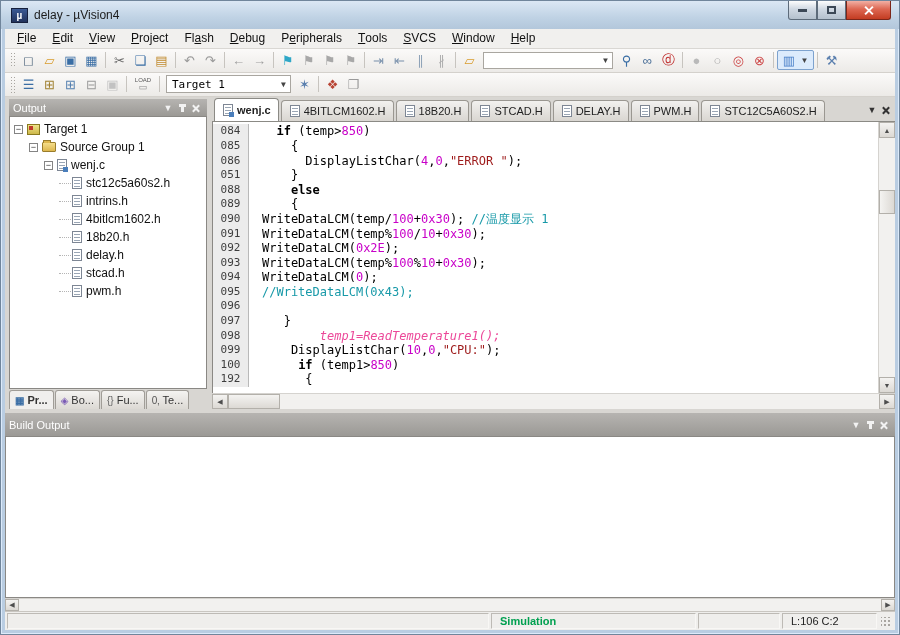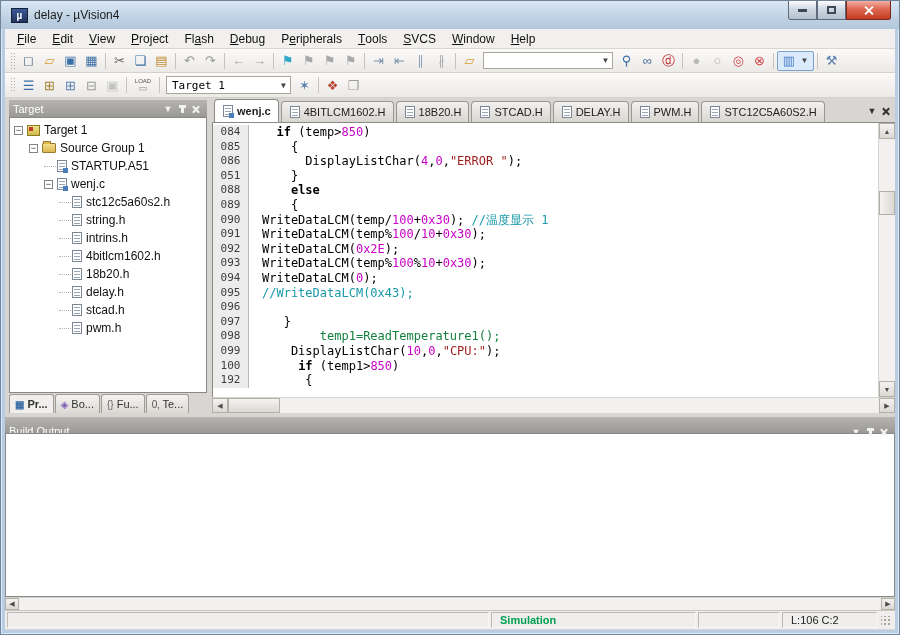--- a/index.html
+++ b/index.html
@@ -107,21 +107,21 @@
   .sbtn.h { width:16px; height:100%; }
   .arr-u::before{content:"▲";} .arr-d::before{content:"▼";} .arr-l::before{content:"◀";} .arr-r::before{content:"▶";}
   .vthumb { height:24px; margin-top:52px; background:linear-gradient(90deg,#f4f3f1,#dcd9d4); border:1px solid #b3b0aa; flex:none; }
   .vspacer { flex:1; }
   .hscroll { height:16px; background:#f2f1ef; border-top:1px solid #d5d3cf; display:flex; align-items:stretch; }
   .hthumb { width:52px; background:linear-gradient(#f4f3f1,#dcd9d4); border:1px solid #b3b0aa; }
   .hspacer { flex:1; }
 
   
   .gap4 { height:4px; }
-  .bo-header { height:16px; background:linear-gradient(#b6b4b1,#9b9995); display:flex; align-items:flex-start; padding:8px 4px; }
+  .bo-header { height:23px; background:linear-gradient(#b6b4b1,#9b9995); display:flex; align-items:center; padding:0 4px; }
   .bo-body { height:164px; background:#fff; border:1px solid #8a8884; }
   .bo-hscroll { height:13px; background:#f2f1ef; display:flex; align-items:stretch; border-top:1px solid #d5d3cf; }
   .bo-hscroll .sbtn.h { width:14px; }
 
   
   .statusbar { height:19px; background:#efeeec; border-top:1px solid #c9c6c1; display:flex; align-items:stretch; padding:1px 2px; font-size:11px; }
   .scell { border:1px solid; border-color:#bdbab5 #f8f7f5 #f8f7f5 #bdbab5; margin-right:2px; display:flex; align-items:center; padding:0 8px; color:#222; }
   .grip { width:14px; position:relative; }
   .grip::before { content:""; position:absolute; right:2px; bottom:2px; width:10px; height:10px;
       background-image:radial-gradient(#a8a5a0 40%, transparent 41%); background-size:4px 4px; background-position:bottom right; }
@@ -227,59 +227,49 @@
         </div>
         <span class="ti" style="color: rgb(90, 127, 174);">✶</span>
         <span class="tsep"></span>
         <span class="ti" style="color: rgb(184, 68, 52);">❖</span>
         <span class="ti" style="color: rgb(154, 154, 154);">❐</span>
       </div>
 
     <div class="main">
       <div class="project-panel">
         <div class="phdr">
-          <span class="phdr-title">Target</span>
+          <span class="phdr-title">Output</span>
           <span class="phbtn">▼</span>
           <span class="phbtn">
               <span class="pin-ic"></span>
             </span>
           <span class="phbtn">
               <span class="x-ic"></span>
             </span>
         </div>
         <div class="tree" id="ptree">
             <div class="trow" style="padding-left: 4px;">
               <span class="exp"></span>
               <span class="target-ic"></span>
               <span>Target 1</span>
             </div>
             <div class="trow" style="padding-left: 19px;">
               <span class="exp"></span>
               <span class="folder-ic"></span>
               <span>Source Group 1</span>
             </div>
             <div class="trow" style="padding-left: 34px;">
-              <span class="noexp"></span>
-              <span class="page-ic src"></span>
-              <span>STARTUP.A51</span>
-            </div>
-            <div class="trow" style="padding-left: 34px;">
               <span class="exp"></span>
               <span class="page-ic src"></span>
               <span>wenj.c</span>
             </div>
             <div class="trow" style="padding-left: 49px;">
               <span class="noexp"></span>
               <span class="page-ic"></span>
               <span>stc12c5a60s2.h</span>
-            </div>
-            <div class="trow" style="padding-left: 49px;">
-              <span class="noexp"></span>
-              <span class="page-ic"></span>
-              <span>string.h</span>
             </div>
             <div class="trow" style="padding-left: 49px;">
               <span class="noexp"></span>
               <span class="page-ic"></span>
               <span>intrins.h</span>
             </div>
             <div class="trow" style="padding-left: 49px;">
               <span class="noexp"></span>
               <span class="page-ic"></span>
               <span>4bitlcm1602.h</span>
@@ -373,21 +363,21 @@
               <div class="cline"><span class="lnum">088</span><span class="ltext"><span class="tp" style="color: rgb(0, 0, 0);">    </span><span class="tk" style="color: rgb(0, 0, 0);">else</span></span></div>
               <div class="cline"><span class="lnum">089</span><span class="ltext"><span class="tp" style="color: rgb(0, 0, 0);">    {</span></span></div>
               <div class="cline"><span class="lnum">090</span><span class="ltext"><span class="tp" style="color: rgb(0, 0, 0);">WriteDataLCM(temp/</span><span class="tn" style="color: rgb(200, 0, 200);">100</span><span class="tp" style="color: rgb(0, 0, 0);">+</span><span class="tn" style="color: rgb(200, 0, 200);">0x30</span><span class="tp" style="color: rgb(0, 0, 0);">); </span><span class="tc" style="color: rgb(23, 153, 168);">//温度显示 1</span></span></div>
               <div class="cline"><span class="lnum">091</span><span class="ltext"><span class="tp" style="color: rgb(0, 0, 0);">WriteDataLCM(temp%</span><span class="tn" style="color: rgb(200, 0, 200);">100</span><span class="tp" style="color: rgb(0, 0, 0);">/</span><span class="tn" style="color: rgb(200, 0, 200);">10</span><span class="tp" style="color: rgb(0, 0, 0);">+</span><span class="tn" style="color: rgb(200, 0, 200);">0x30</span><span class="tp" style="color: rgb(0, 0, 0);">);</span></span></div>
               <div class="cline"><span class="lnum">092</span><span class="ltext"><span class="tp" style="color: rgb(0, 0, 0);">WriteDataLCM(</span><span class="tn" style="color: rgb(200, 0, 200);">0x2E</span><span class="tp" style="color: rgb(0, 0, 0);">);</span></span></div>
               <div class="cline"><span class="lnum">093</span><span class="ltext"><span class="tp" style="color: rgb(0, 0, 0);">WriteDataLCM(temp%</span><span class="tn" style="color: rgb(200, 0, 200);">100</span><span class="tp" style="color: rgb(0, 0, 0);">%</span><span class="tn" style="color: rgb(200, 0, 200);">10</span><span class="tp" style="color: rgb(0, 0, 0);">+</span><span class="tn" style="color: rgb(200, 0, 200);">0x30</span><span class="tp" style="color: rgb(0, 0, 0);">);</span></span></div>
               <div class="cline"><span class="lnum">094</span><span class="ltext"><span class="tp" style="color: rgb(0, 0, 0);">WriteDataLCM(</span><span class="tn" style="color: rgb(200, 0, 200);">0</span><span class="tp" style="color: rgb(0, 0, 0);">);</span></span></div>
               <div class="cline"><span class="lnum">095</span><span class="ltext"><span class="tc" style="color: rgb(23, 153, 168);">//WriteDataLCM(0x43);</span></span></div>
               <div class="cline"><span class="lnum">096</span><span class="ltext"></span></div>
               <div class="cline"><span class="lnum">097</span><span class="ltext"><span class="tp" style="color: rgb(0, 0, 0);">   }</span></span></div>
-              <div class="cline"><span class="lnum">098</span><span class="ltext"><span class="tp" style="color: #15803d;">        temp1=ReadTemperature1();</span></span></div>
+              <div class="cline"><span class="lnum">098</span><span class="ltext"><span class="tp" style="color: #ec4899; font-style: italic;">        temp1=ReadTemperature1();</span></span></div>
               <div class="cline"><span class="lnum">099</span><span class="ltext"><span class="tp" style="color: rgb(0, 0, 0);">    DisplayListChar(</span><span class="tn" style="color: rgb(200, 0, 200);">10</span><span class="tp" style="color: rgb(0, 0, 0);">,</span><span class="tn" style="color: rgb(200, 0, 200);">0</span><span class="tp" style="color: rgb(0, 0, 0);">,</span><span class="ts" style="color: rgb(158, 27, 27);">"CPU:"</span><span class="tp" style="color: rgb(0, 0, 0);">);</span></span></div>
               <div class="cline"><span class="lnum">100</span><span class="ltext"><span class="tp" style="color: rgb(0, 0, 0);">     </span><span class="tk" style="color: rgb(0, 0, 0);">if</span><span class="tp" style="color: rgb(0, 0, 0);"> (temp1&gt;</span><span class="tn" style="color: rgb(200, 0, 200);">850</span><span class="tp" style="color: rgb(0, 0, 0);">)</span></span></div>
               <div class="cline"><span class="lnum">192</span><span class="ltext"><span class="tp" style="color: rgb(0, 0, 0);">      {</span></span></div>
             </div>
           <div class="vscroll">
             <div class="sbtn arr-u"></div>
             <div class="vthumb"></div>
             <div class="vspacer"></div>
             <div class="sbtn arr-d"></div>
           </div>

